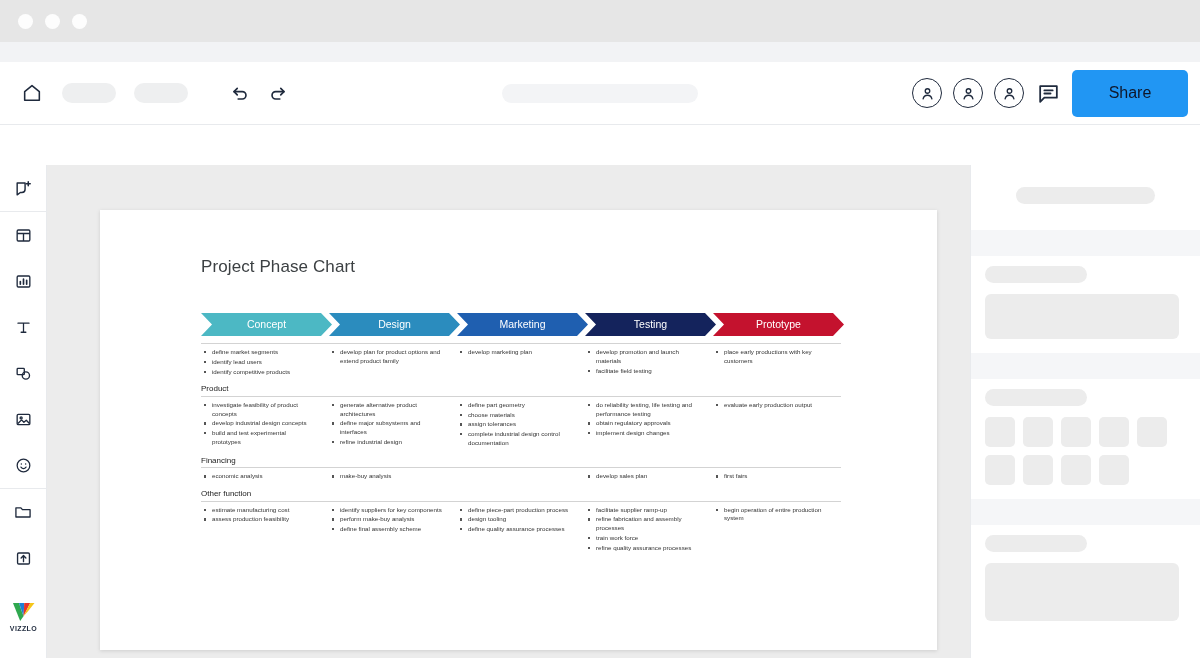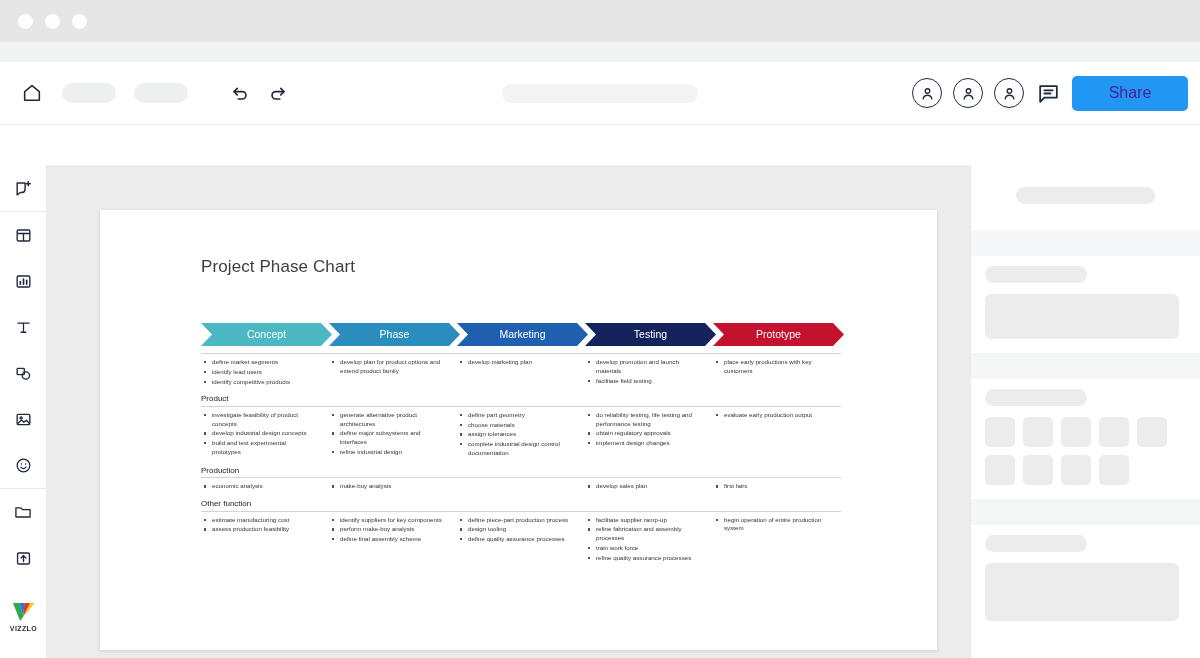--- a/index.html
+++ b/index.html
@@ -54,22 +54,22 @@
     gap: 11px; padding-right: 12px;
   }
   .avatar {
     width: 30px; height: 30px; border-radius: 50%;
     border: 1.7px solid #1f2a3d;
     display: flex; align-items: center; justify-content: center;
     color: #1f2a3d;
   }
   .chat-icon { width: 26px; height: 26px; color: #1f2a3d; display:flex; align-items:center; justify-content:center;}
   .share-btn {
-    width: 116px; height: 35px; border-radius: 5px;
-    background: #2196f3; color: #4c1d95;
+    width: 116px; height: 47px; border-radius: 5px;
+    background: #2196f3; color: #0f172a;
     font-size: 16px; display: flex; align-items: center; justify-content: center;
     cursor: pointer; border: none;
     font-family: "Liberation Sans", sans-serif;
   }
 
   
   .body-row { display: flex; width: 1200px; height: 515px; margin-top: 40px; }
 
   
   .rail {
@@ -115,21 +115,21 @@
   .skel { background: #ececec; border-radius: 11px; }
   .sec-gap { height: 26px; background: #f5f6f8; }
   .rp-block { padding: 10px 14px 14px 14px; }
   .skel-title { height: 17px; border-radius: 9px; width: 102px; margin-bottom: 11px; }
   .skel-title.center { margin: 12px auto 12px auto; width: 139px; }
   .skel-box { height: 45px; border-radius: 6px; width: 194px; }
   .swatch-grid { display: flex; flex-wrap: wrap; gap: 8px; width: 194px; }
   .swatch { width: 30px; height: 30px; border-radius: 5px; background: #ececec; }
 
   
-  .chart { position: absolute; left: 101px; top: 113px; width: 640px; }
+  .chart { position: absolute; left: 101px; top: 103px; width: 640px; }
   .chev-row { display: flex; height: 23px; }
   .chev {
     flex: 1 1 0; position: relative;
     display: flex; align-items: center; justify-content: center;
     color: #ffffff; font-size: 10.5px;
     clip-path: polygon(0 0, calc(100% - 11px) 0, 100% 50%, calc(100% - 11px) 100%, 0 100%, 11px 50%);
     margin-right: -3px;
   }
   .chev span { position: relative; top: -.5px; }
 
@@ -286,21 +286,21 @@
 
   <div class="canvas">
     <div class="card">
       <div class="card-title">Project Phase Chart</div>
       <div class="chart">
         <div class="chev-row" id="chev-row">
             <div class="chev" style="background: rgb(76, 184, 196);">
               <span>Concept</span>
             </div>
             <div class="chev" style="background: rgb(43, 140, 190);">
-              <span>Phase</span>
+              <span>Design</span>
             </div>
             <div class="chev" style="background: rgb(31, 95, 176);">
               <span>Marketing</span>
             </div>
             <div class="chev" style="background: rgb(20, 35, 92);">
               <span>Testing</span>
             </div>
             <div class="chev" style="background: rgb(196, 18, 46);">
               <span>Prototype</span>
             </div>
@@ -353,21 +353,21 @@
                   <div class="bullet">do reliability testing, life testing and performance testing</div>
                   <div class="bullet">obtain regulatory approvals</div>
                   <div class="bullet">implement design changes</div>
                 </div>
                 <div class="col">
                   <div class="bullet">evaluate early production output</div>
                 </div>
               </div>
             </div>
             <div class="grp">
-              <div class="grp-label">Production</div>
+              <div class="grp-label">Financing</div>
               <div class="grp-rule"></div>
               <div class="cols">
                 <div class="col">
                   <div class="bullet">economic analysis</div>
                 </div>
                 <div class="col">
                   <div class="bullet">make-buy analysis</div>
                 </div>
                 <div class="col"></div>
                 <div class="col">

